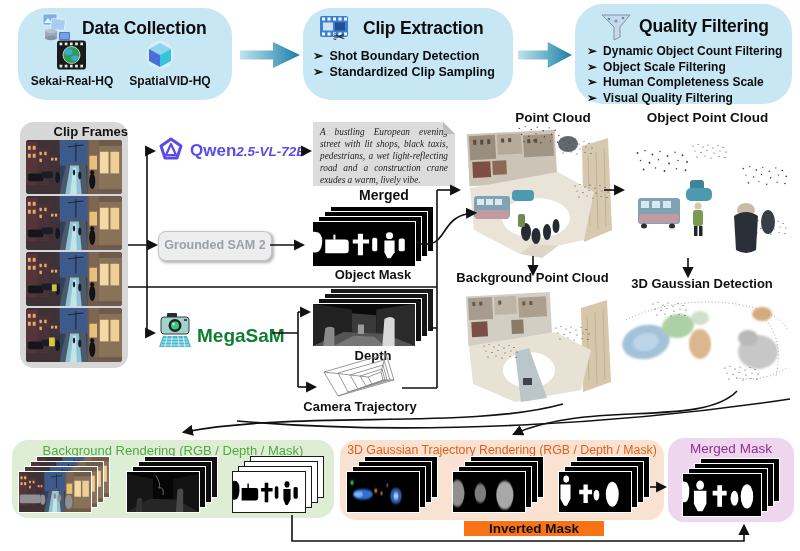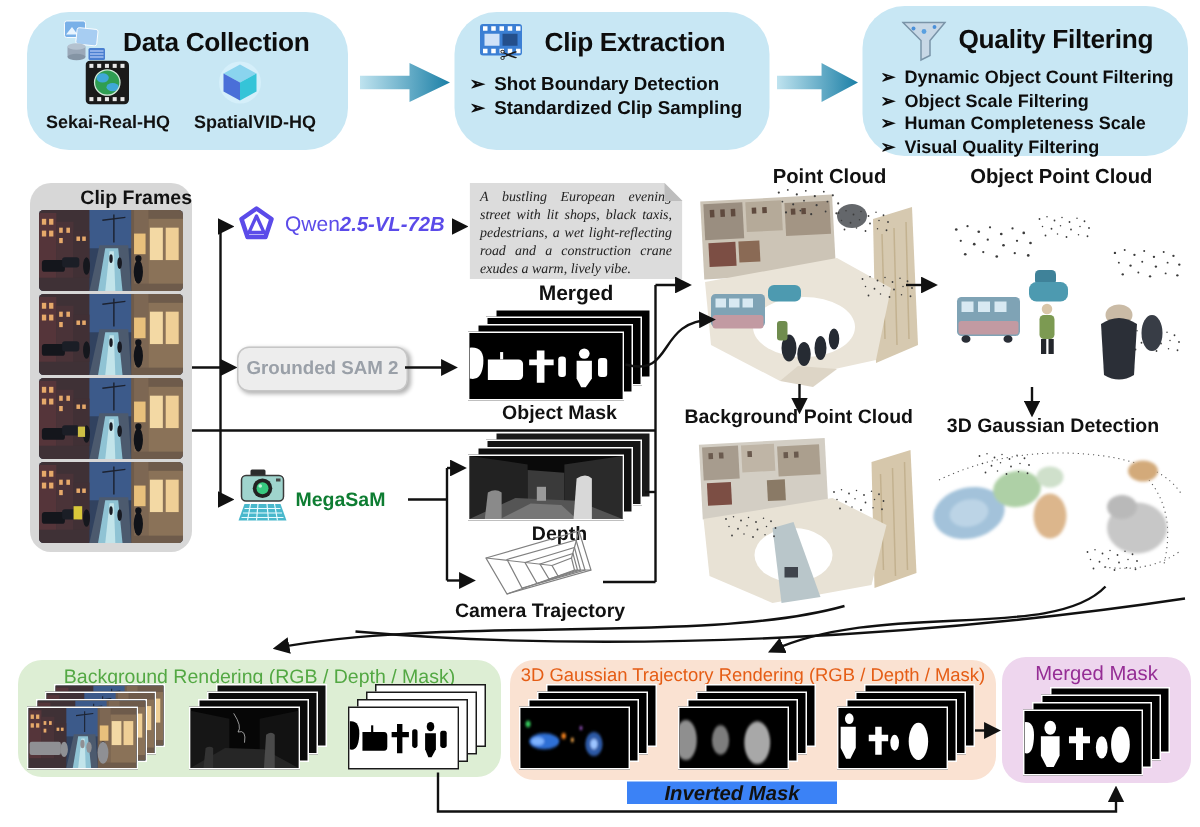--- a/index.html
+++ b/index.html
@@ -17,31 +17,31 @@
   .bmark{flex:0 0 auto;}
   .ds-label{position:absolute;font-weight:bold;font-size:12px;text-align:center;white-space:nowrap;}
   .fatarrow{position:absolute;height:26px;background:linear-gradient(90deg,var(--arrow_light),var(--arrow_dark));
             clip-path:polygon(0 33%,55% 33%,55% 0,100% 50%,55% 100%,55% 67%,0 67%);}
   
   .clipframes{position:absolute;left:20px;top:122px;width:108px;height:246px;background:var(--frame_grey);border-radius:14px;}
   .clipframes .cf-title{position:absolute;top:2px;left:0;width:100%;text-align:right;font-weight:bold;font-size:13px;}
   .clipframes svg{position:absolute;left:6px;border-radius:3px;}
   .lbl{position:absolute;font-weight:bold;text-align:center;white-space:nowrap;}
   .qwen-text{position:absolute;left:190px;top:141px;color:var(--qwen);white-space:nowrap;}
-  .qwen-text .qa{font-weight:normal;font-size:14px;}
+  .qwen-text .qa{font-weight:bold;font-size:17px;}
   .qwen-text .qb{font-weight:bold;font-style:italic;font-size:13.5px;}
   .caption-box{position:absolute;left:313px;top:122px;width:142px;height:64px;background:var(--caption_bg);
                clip-path:polygon(0 0,calc(100% - 12px) 0,100% 12px,100% 100%,0 100%);
                font-family:"Liberation Serif",serif;font-style:italic;font-size:9.3px;line-height:1.3;
                padding:4px 7px;box-sizing:border-box;text-align:justify;color:#222;}
   .dogear{position:absolute;left:443px;top:122px;width:0;height:0;border-bottom:12px solid #bdbdbd;border-right:12px solid transparent;}
   .sam-box{position:absolute;left:158px;top:231px;width:112px;height:28px;background:#ededed;border:1px solid #c6c6c6;
            border-radius:8px;box-shadow:1.5px 1.5px 3px rgba(0,0,0,.3);text-align:center;line-height:27px;
            font-weight:bold;font-size:12.5px;color:var(--sam_text);}
-  .megasam-text{position:absolute;left:197px;top:325px;font-weight:bold;font-size:13px;color:var(--megasam);}
+  .megasam-text{position:absolute;left:197px;top:325px;font-weight:bold;font-size:19px;color:var(--megasam);}
   
   .stack{position:absolute;}
   .stack .fr{position:absolute;border:1px solid #fff;background:#000;box-sizing:border-box;}
   .stack .fr-light{background:#fff;border:1px solid #1a1a1a;}
   .stack .fr svg{display:block;width:100%;height:100%;}
   
   .bbox{position:absolute;border-radius:16px;}
   .bbox .btitle{position:absolute;top:3px;left:0;width:100%;text-align:center;font-weight:normal;white-space:nowrap;}
   .greenbox{background:var(--green_fill);} .greenbox .btitle{color:var(--green_title);font-size:13px;}
   .orangebox{background:var(--orange_fill);} .orangebox .btitle{color:var(--orange_title);font-size:12.3px;}
@@ -600,21 +600,21 @@
     <div class="fr" style="left:18px;top:0;width:80px;height:44px;"></div>
     <div class="fr" style="left:12px;top:5px;width:80px;height:44px;"></div>
     <div class="fr" style="left:6px;top:10px;width:80px;height:44px;"></div>
     <div class="fr" style="left:0;top:15px;width:80px;height:44px;">
         <svg viewBox="0 0 100 45" preserveAspectRatio="none">
           <use href="#sym-merged"></use>
         </svg>
       </div>
   </div>
 
-  <div class="lbl" style="left:418px;top:521px;width:140px;font-size:13.5px;background:#3b82f6;font-style:italic;">Inverted Mask</div>
+  <div class="lbl" style="left:464px;top:521px;width:140px;font-size:13.5px;background:#f97316;">Inverted Mask</div>
 
   <svg class="connectors" width="800" height="551" viewBox="0 0 800 551">
     <defs>
       <marker id="ah" viewBox="0 0 10 10" refX="8" refY="5" markerWidth="7" markerHeight="7" orient="auto-start-reverse">
         <path d="M0 0 L10 5 L0 10 z" fill="#111"></path>
       </marker>
     </defs>
     <g stroke="#111" stroke-width="1.6" fill="none">
       <path d="M128 245 H147 M147 151 V333"></path>
       <path d="M147 151 H154" marker-end="url(#ah)"></path>

